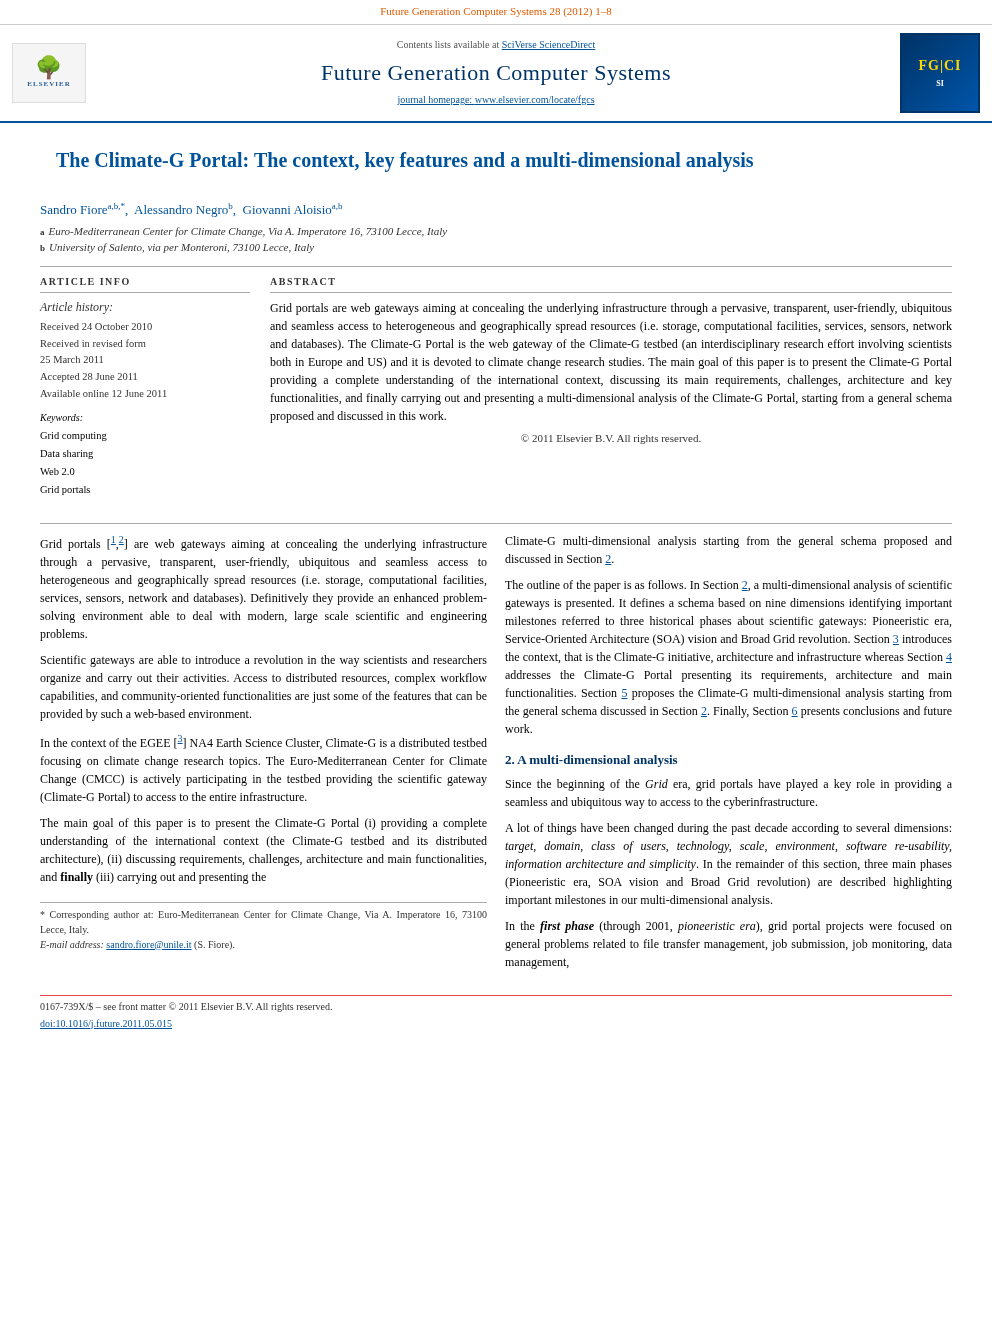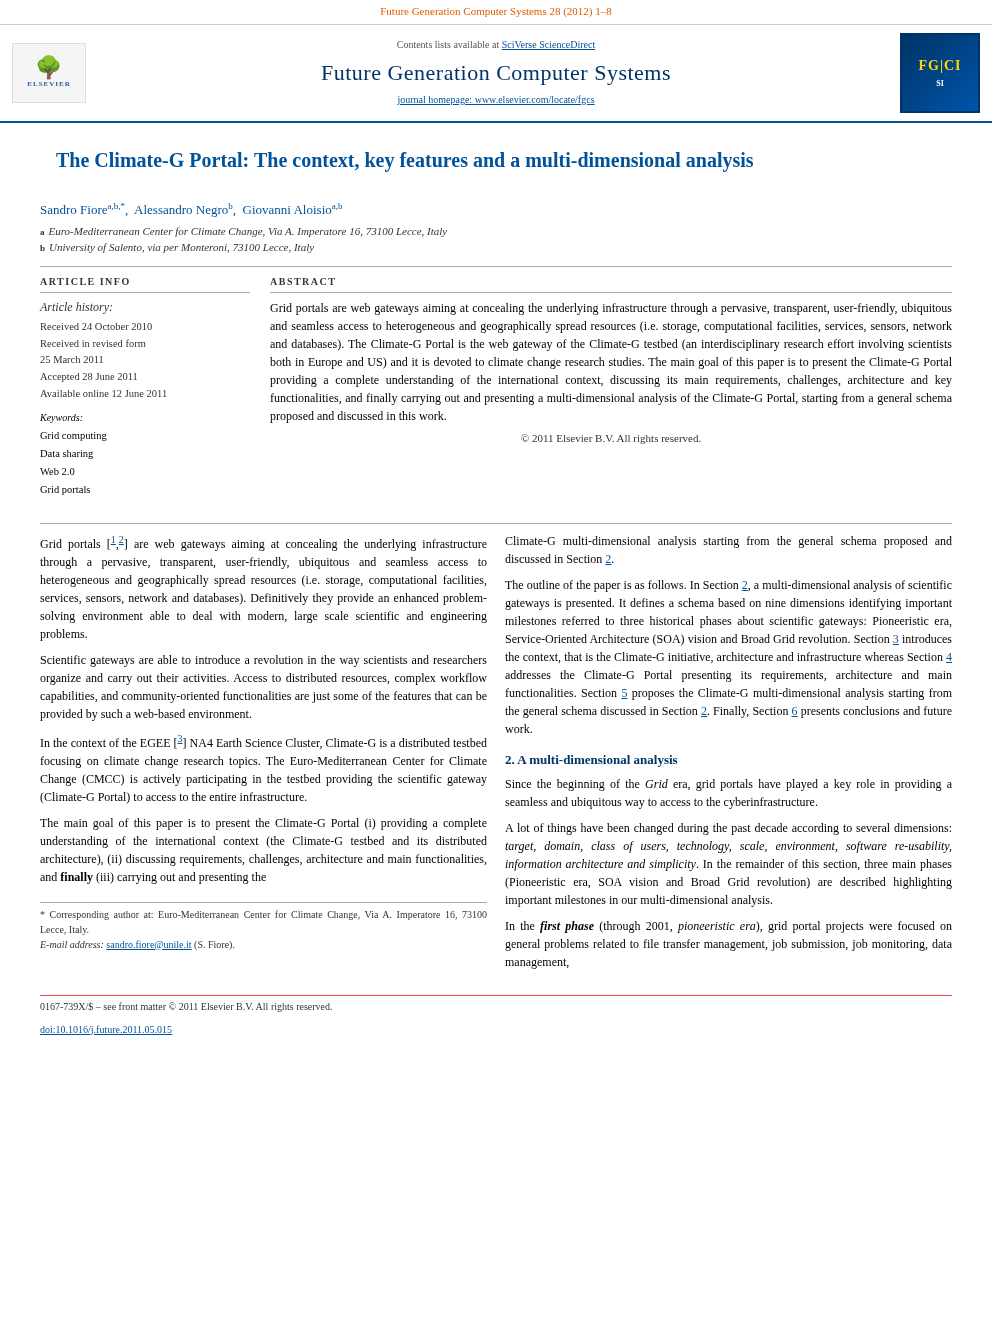--- a/index.html
+++ b/index.html
@@ -264,21 +264,21 @@
       margin-bottom: 4px;
     }
     .footnote-text {
       font-size: 10px;
       color: #333;
       line-height: 1.5;
     }
     .doi-line {
       font-size: 10px;
       color: #333;
-      margin-top: 8px;
+      margin-top: 2px;
     }
 
     .bottom-copyright {
       font-size: 10px;
       color: #333;
       margin-top: 16px;
       padding-top: 4px;
       border-top: 1px solid #ef4444;
     }
 

